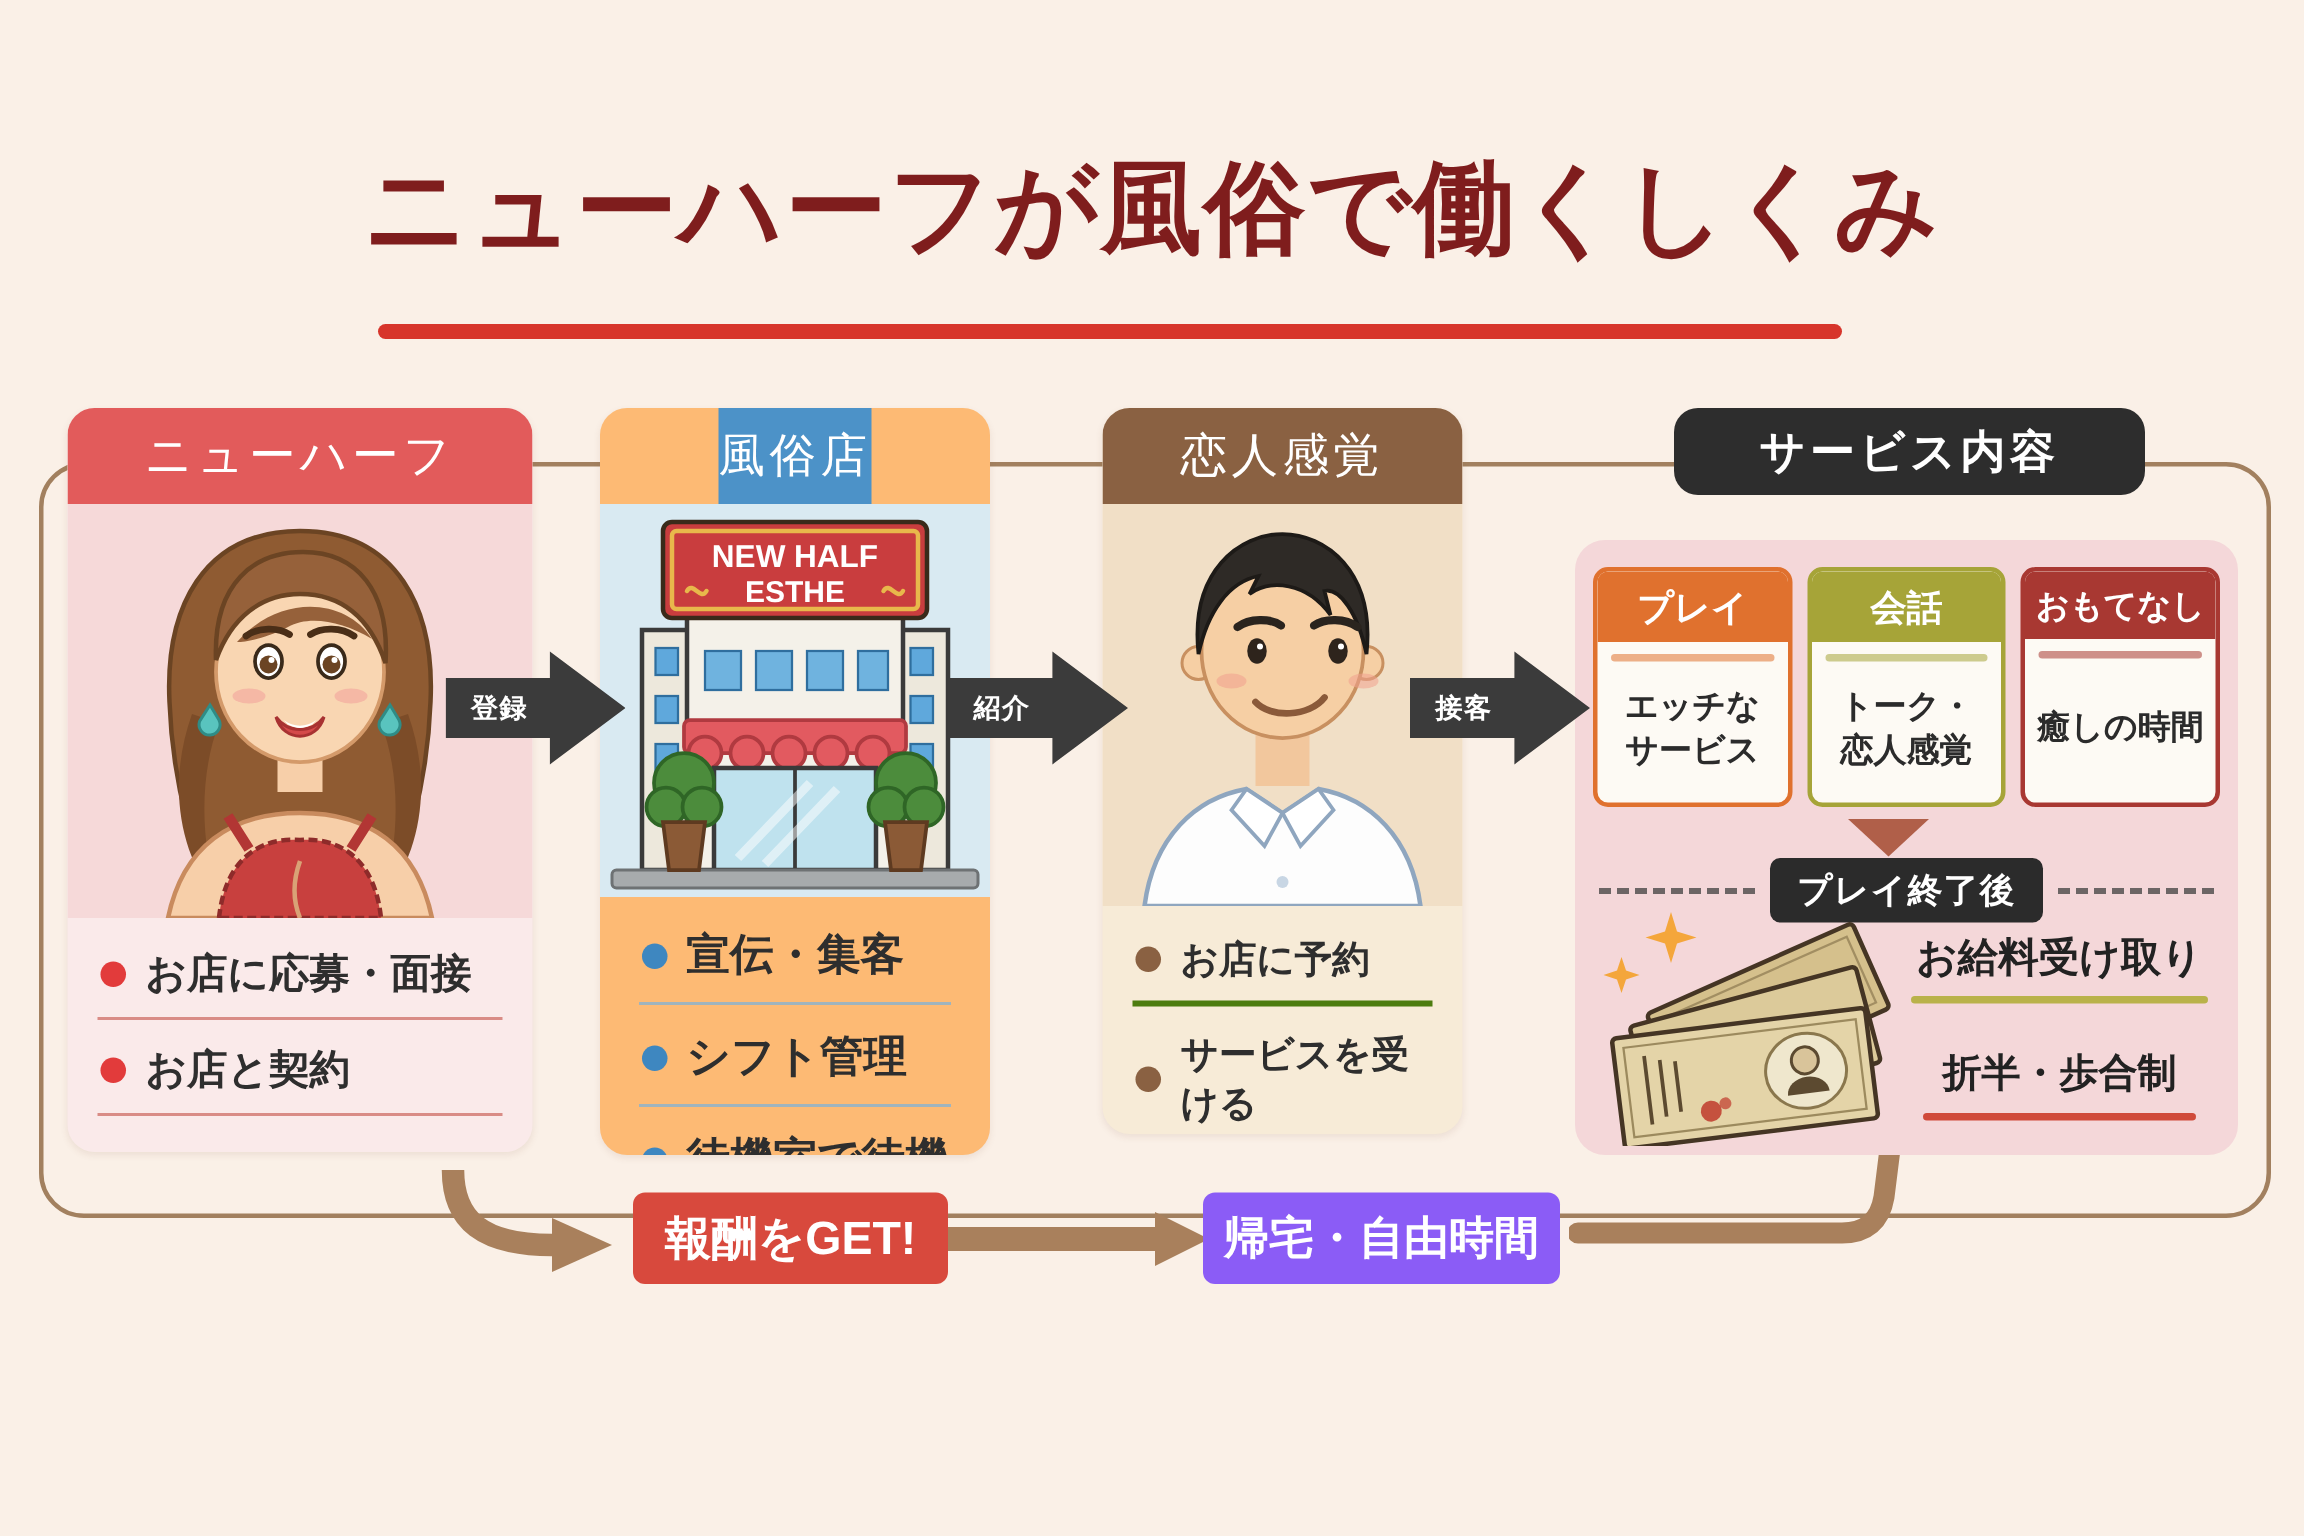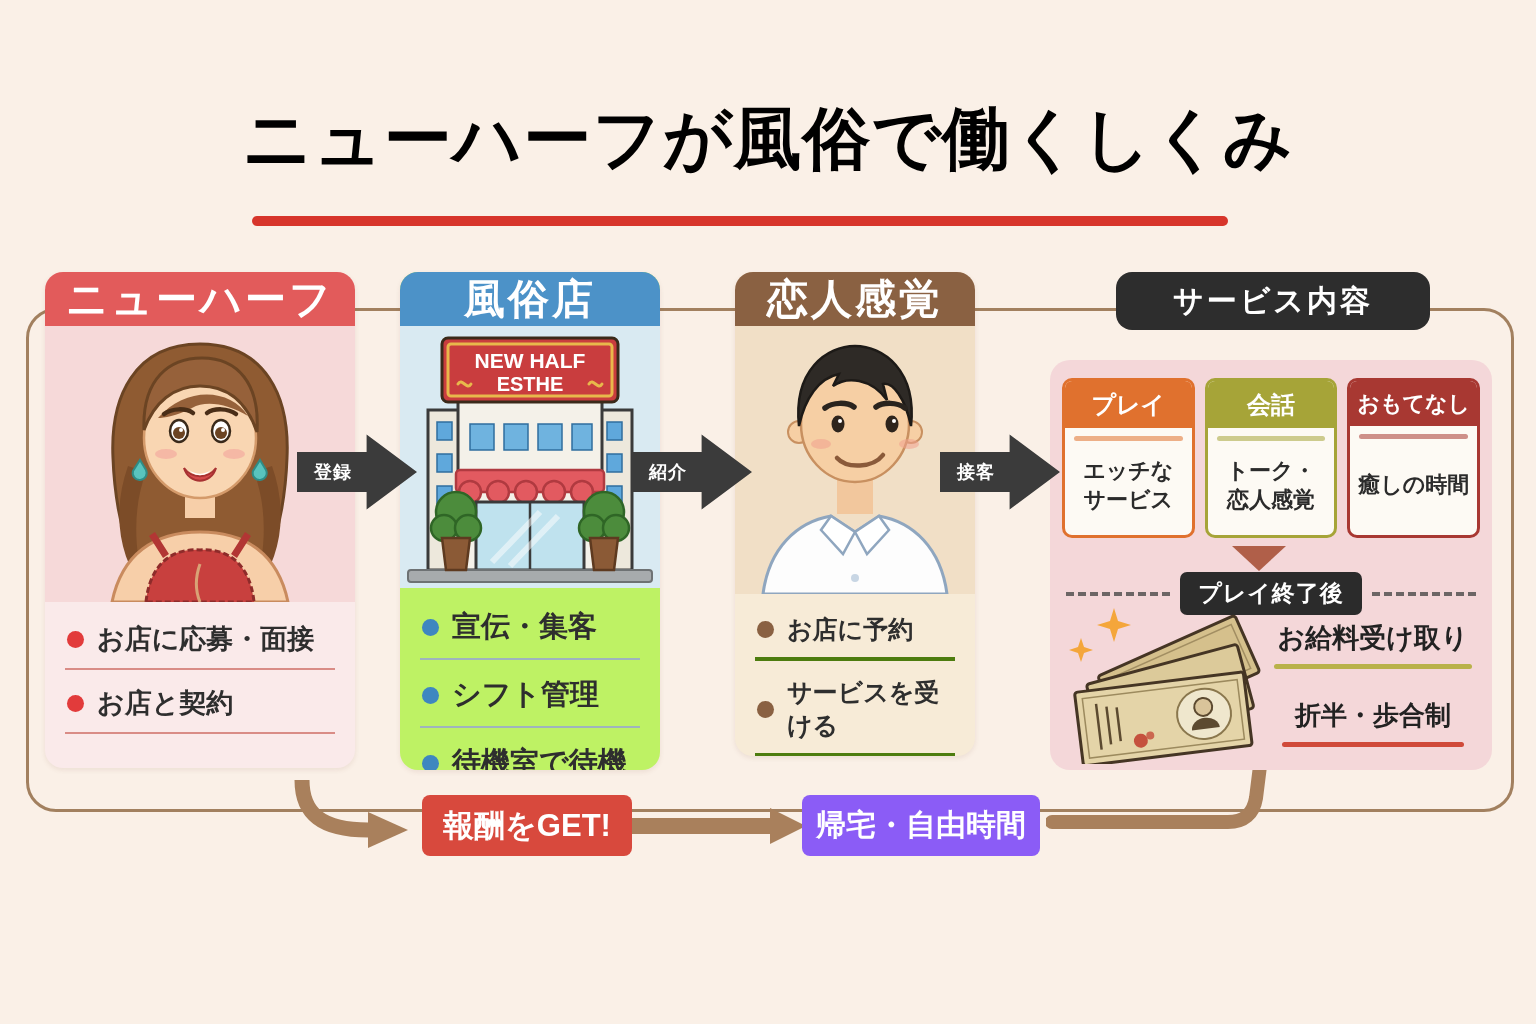--- a/index.html
+++ b/index.html
@@ -1,36 +1,36 @@
 <!DOCTYPE html>
 <html><head>
 <meta charset="utf-8">
 <style>
   html,body{margin:0;padding:0;background:#FAF0E7;}
   .page{position:relative;width:1536px;height:1024px;background:#FAF0E7;
         font-family:"Liberation Sans","DejaVu Sans",sans-serif;overflow:hidden;}
 
   
   .title{position:absolute;left:0;top:94px;width:100%;text-align:center;margin:0;
-         font-size:68px;font-weight:bold;color:#000000;letter-spacing:1px;}
+         font-size:68px;font-weight:bold;color:#7f1d1d;letter-spacing:1px;}
   .title-underline{position:absolute;left:252px;top:216px;width:976px;height:10px;
          background:#D7352B;border-radius:6px;}
 
   
   .outer-border{position:absolute;left:26px;top:308px;width:1482px;height:498px;
          border:3px solid #A2805F;border-radius:30px;z-index:0;}
 
   
   .card{position:absolute;z-index:2;display:flex;flex-direction:column;
         border-radius:18px;overflow:hidden;box-shadow:0 2px 5px rgba(120,70,50,.10);}
   #card-newhalf{left:45px;top:272px;width:310px;height:496px;background:#FAEAEA;}
-  #card-shop{left:400px;top:272px;width:260px;height:498px;background:#bef264;}
+  #card-shop{left:400px;top:272px;width:260px;height:498px;background:#fdba74;align-items:center;}
   #card-customer{left:735px;top:272px;width:240px;height:484px;background:#F7EBD7;}
-  .card-header{flex:none;height:54px;display:flex;align-items:center;justify-content:center;
-        color:#fff;font-weight:bold;font-size:41px;letter-spacing:3px;}
+  .card-header{flex:none;height:64px;display:flex;align-items:center;justify-content:center;
+        color:#fff;font-weight:normal;font-size:31px;letter-spacing:3px;}
   #card-newhalf .card-header{background:#E25B5B;}
   #card-shop .card-header{background:#4C92C8;}
   #card-customer .card-header{background:#8A6142;}
   .illu{flex:none;display:flex;justify-content:center;align-items:flex-end;overflow:hidden;}
   #card-newhalf .illu{height:276px;background:#F6D9D9;}
   #card-shop .illu{height:262px;background:#D9EAF2;}
   #card-customer .illu{height:268px;background:#F1DFC6;}
   .list{flex:1;padding:4px 20px 0;}
   .item{display:flex;align-items:center;gap:13px;padding:15px 2px 11px;
         font-weight:bold;color:#2e2e2e;}

